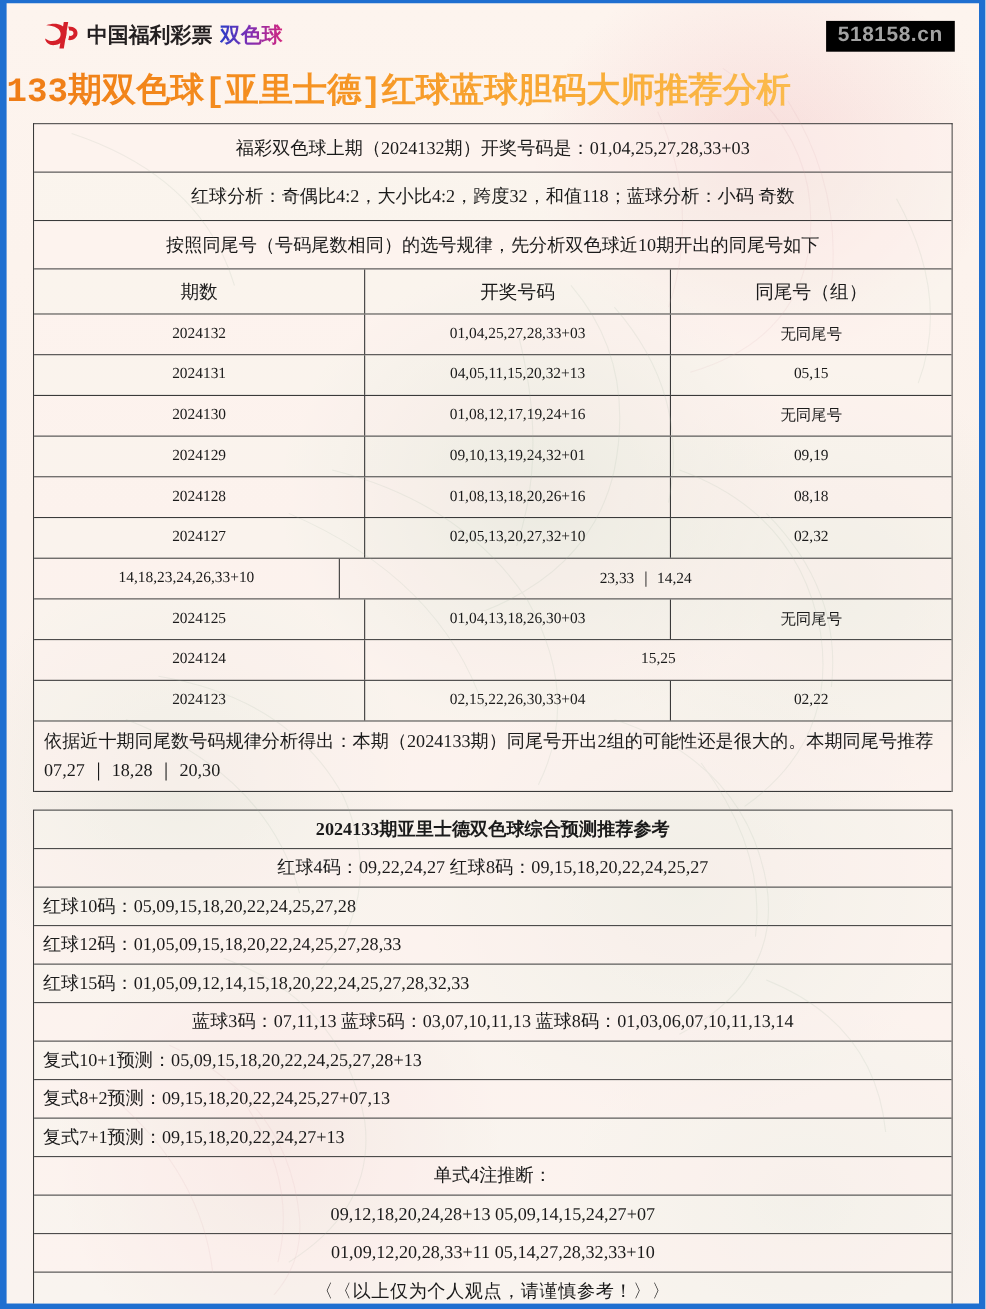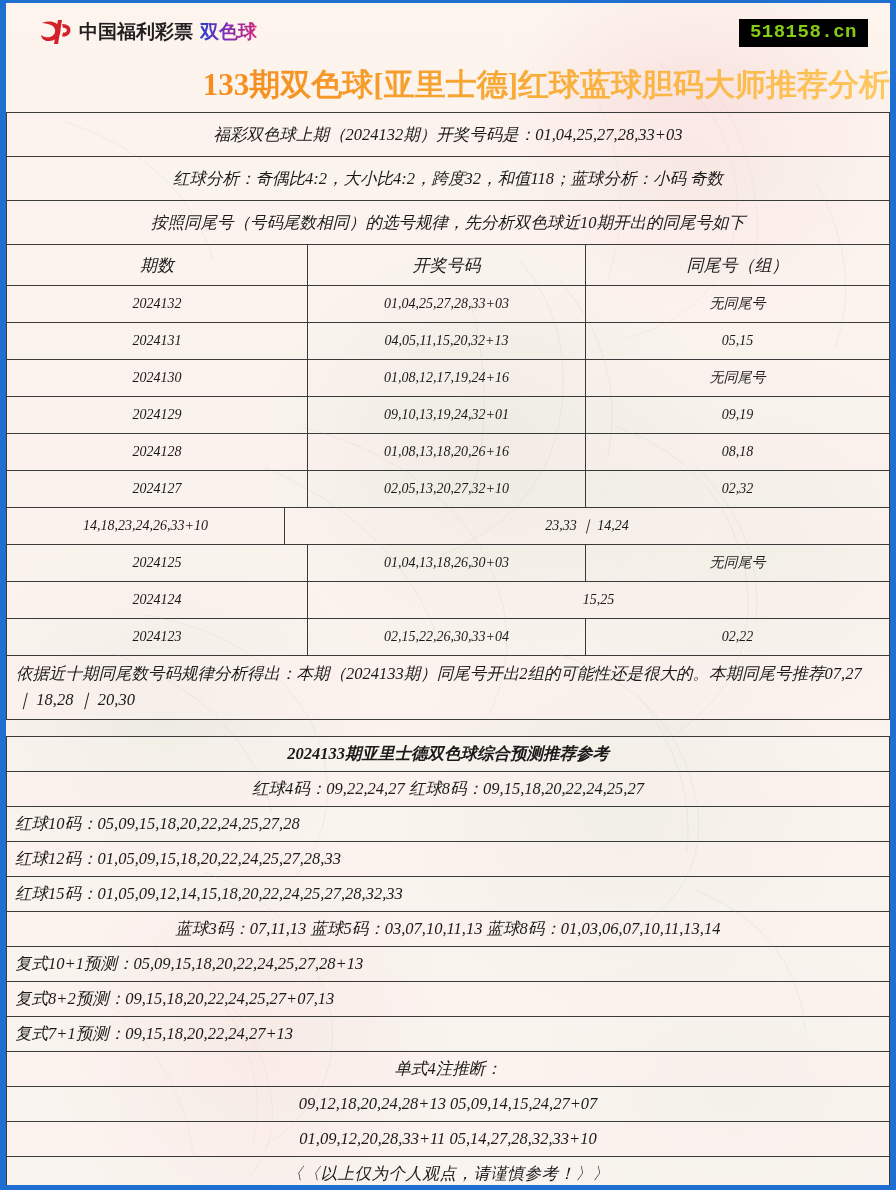--- a/index.html
+++ b/index.html
@@ -73,50 +73,49 @@
     background: linear-gradient(90deg, #2a3ec7 0%, #7b2fb5 45%, #d3267f 100%);
     -webkit-background-clip: text;
     background-clip: text;
     color: transparent;
   }
   #site-badge {
     position: absolute;
     right: 22px;
     top: 16px;
     background: #000000;
-    color: #84cc16;
-    font-family: Liberation Mono, monospace;
+    color: #a3a3a3;
+    font-family: Liberation Sans, sans-serif;
     font-weight: bold;
     font-size: 19px;
     letter-spacing: 0.5px;
     padding: 3px 11px 4px 11px;
     line-height: 1.1;
   }
 
   
   #title {
-    text-align: right;
+    text-align: left;
     font-size: 31px;
     font-weight: bold;
     line-height: 1;
     padding: 4px 0 12px 0;
     background: linear-gradient(90deg, #ef7c16 0%, #f59020 28%, #f9ae3a 62%, #fdc760 100%);
     -webkit-background-clip: text;
     background-clip: text;
     color: transparent;
-    font-family: Liberation Serif, serif;
+    font-family: Liberation Mono, monospace;
   }
 
   
   .blk {
-    margin: 0 0;
+    margin: 0 24px;
     border: 1px solid #3a3a3a;
     border-bottom: none;
     box-sizing: border-box;
-    font-style: italic;
   }
   .blk.last { border-bottom: 1px solid #3a3a3a; }
 
   .row {
     border-bottom: 1px solid #3a3a3a;
     box-sizing: border-box;
     display: flex;
     align-items: center;
     min-height: 35px;
     font-size: 16.5px;

